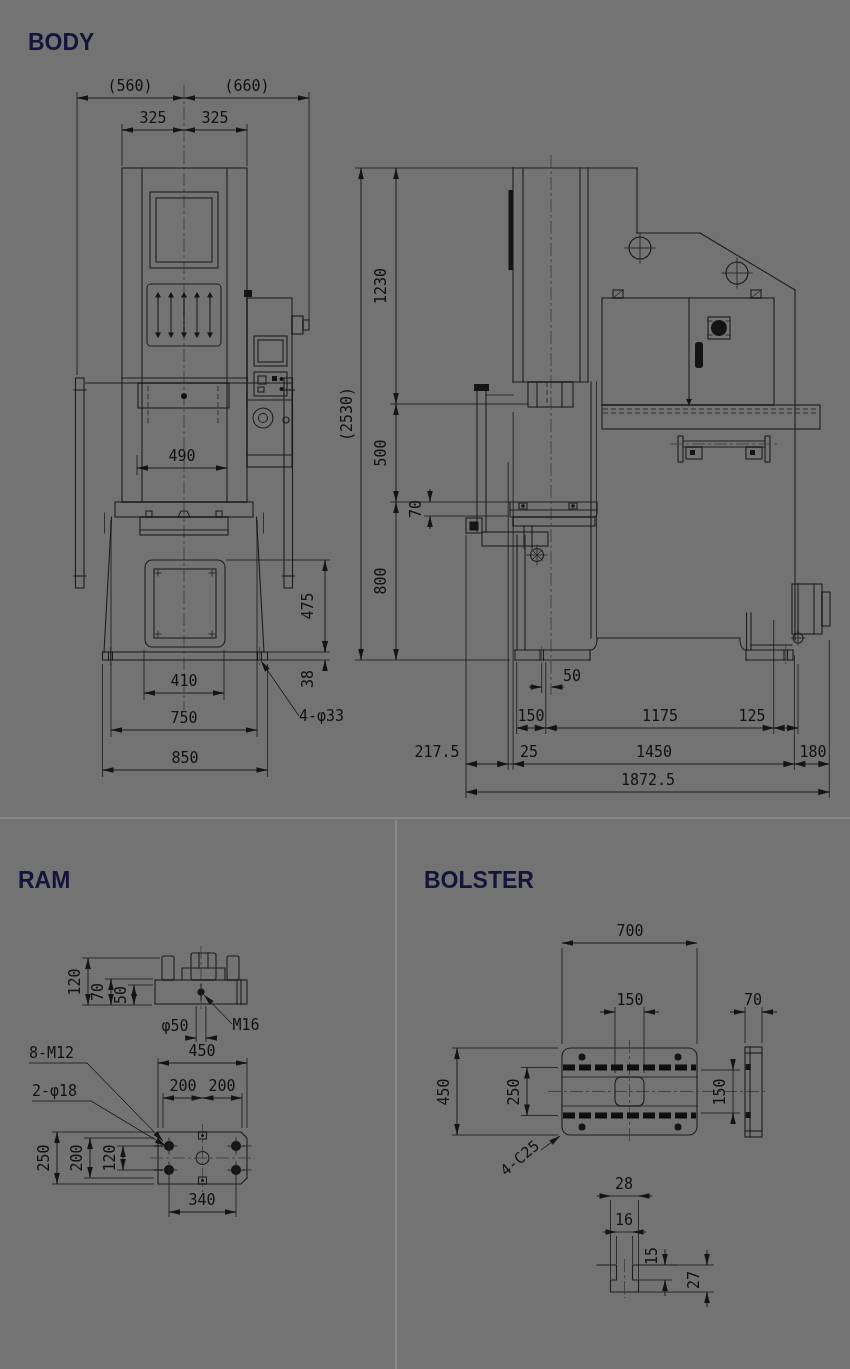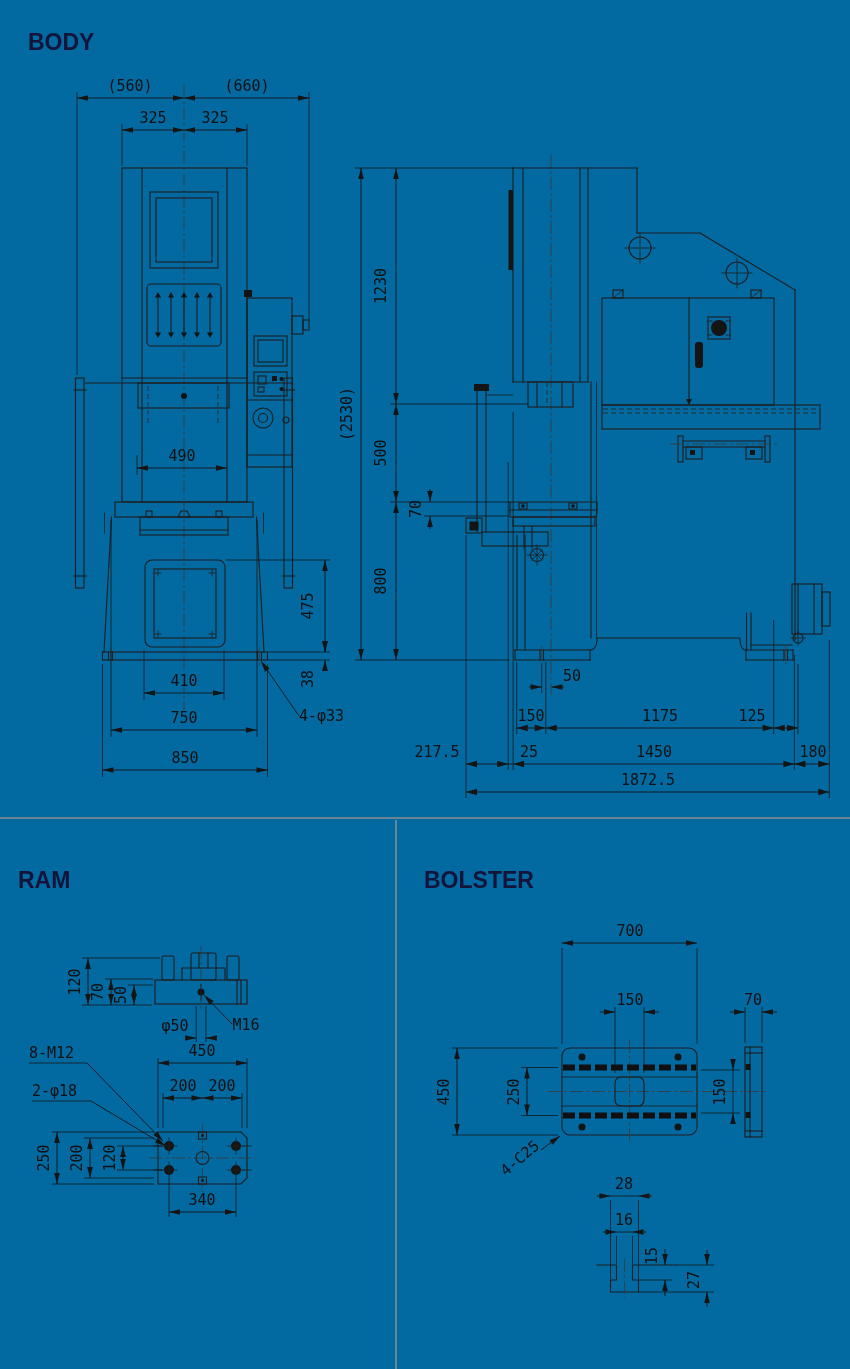--- a/index.html
+++ b/index.html
@@ -1,16 +1,16 @@
 <!DOCTYPE html>
 <html><head>
 <meta charset="utf-8">
 <style>
   html,body{margin:0;padding:0;background:#ffffff;}
-  .page{width:850px;height:1369px;position:relative;background:#0369a1;font-family:"DejaVu Sans Mono",monospace;}
+  .page{width:850px;height:1369px;position:relative;background:#737373;font-family:"DejaVu Sans Mono",monospace;}
   svg{display:block;}
   .ln{fill:none;stroke:#1e1e1e;stroke-width:1.1;stroke-linecap:square;}
   .lt{fill:none;stroke:#1e1e1e;stroke-width:0.8;stroke-linecap:square;}
   .cl{fill:none;stroke:#3a3a3a;stroke-width:0.8;stroke-dasharray:13 3 3 3;}
   .hid{fill:none;stroke:#2a2a2a;stroke-width:0.9;stroke-dasharray:5 3;}
   .dim{fill:none;stroke:#141414;stroke-width:0.9;}
   .ext{fill:none;stroke:#141414;stroke-width:0.75;}
   .fl{fill:#141414;stroke:none;}
   .band{fill:none;stroke:#101010;stroke-width:6;stroke-dasharray:12 4;}
   text.d{font-family:"DejaVu Sans Mono",monospace;font-size:15px;fill:#111;}

